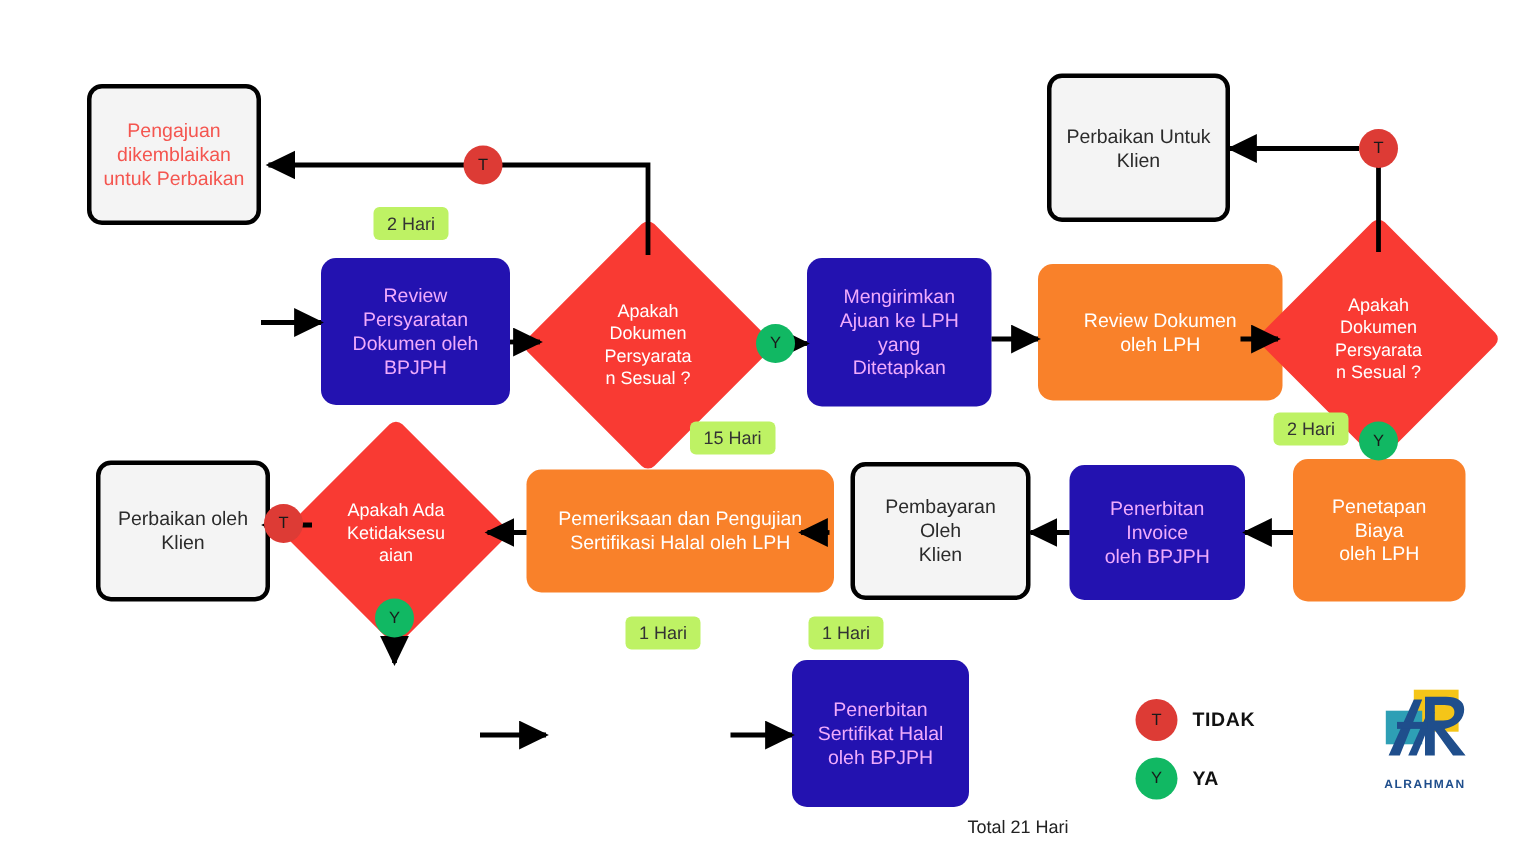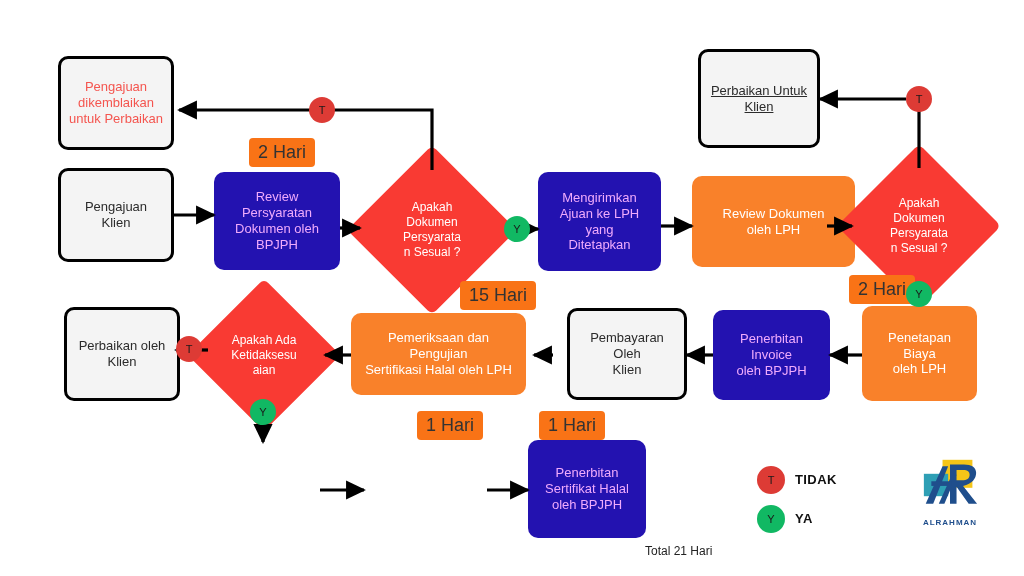--- a/index.html
+++ b/index.html
@@ -17,21 +17,21 @@
 
   .diamond{position:absolute;}
   .diamond .shape{position:absolute;inset:0;background:#f93a33;transform:rotate(45deg);border-radius:6px;}
   .diamond .dtxt{position:absolute;inset:0;display:flex;align-items:center;justify-content:center;text-align:center;color:#fff;font-size:12px;line-height:1.25;white-space:pre-line;z-index:2;}
 
   .badge{position:absolute;width:26px;height:26px;border-radius:50%;display:flex;align-items:center;justify-content:center;font-size:11px;color:#1a1a1a;z-index:6;}
   .badge.t{background:#dd3b35;}
   .badge.y{background:#11b863;}
   .badge.leg{width:28px;height:28px;font-size:11px;}
 
-  .daylabel{position:absolute;background:#f97316;color:#333;font-size:18px;padding:4px 9px;border-radius:4px;white-space:nowrap;}
+  .daylabel{position:absolute;background:#bef264;color:#333;font-size:12px;padding:4px 9px;border-radius:4px;white-space:nowrap;}
   .plainlabel{position:absolute;color:#222;font-size:12px;white-space:nowrap;}
 
   .legend-text{position:absolute;font-size:13px;font-weight:bold;color:#111;letter-spacing:.4px;}
 
   svg.edges{position:absolute;left:0;top:0;width:1024px;height:576px;pointer-events:none;z-index:1;}
 
   .logo{position:absolute;}
   .logo .lbl{position:absolute;left:0;right:0;bottom:0;text-align:center;font-size:8px;font-weight:bold;color:#1f4e8c;letter-spacing:1px;}
 </style>
 </head>
@@ -84,28 +84,25 @@
       <path d="M919,284 L919,306"></path>
     </g>
   </svg>
 
   <div class="node n-plain red-text" style="left:58px;top:56px;width:116px;height:94px;">
     <span class="txt">Pengajuan
 dikemblaikan
 untuk Perbaikan</span>
   </div>
 
-  <div class="node n-plain" style="left:698px;top:49px;width:122px;height:99px;text-decoration:underline;">
+  <div class="node n-plain" style="left:698px;top:49px;width:122px;height:99px;">
     <span class="txt">Perbaikan Untuk
 Klien</span>
   </div>
 
-  <div class="node n-plain" style="left:58px;top:168px;width:116px;height:94px;">
-    <span class="txt">Pengajuan Klien</span>
-  </div>
 
   <div class="daylabel" style="left:249px;top:138px;">
     <span>2 Hari</span>
   </div>
 
   <div class="node n-blue" style="left:214px;top:172px;width:126px;height:98px;">
     <span class="txt">Review
 Persyaratan
 Dokumen oleh
 BPJPH</span>
@@ -163,21 +160,21 @@
 Klien</span>
   </div>
 
   <div class="diamond" style="left:210px;top:301px;width:108px;height:108px;text-decoration:underline;">
     <div class="shape"></div>
     <div class="dtxt">Apakah Ada
 Ketidaksesu
 aian</div>
   </div>
 
-  <div class="node n-orange" style="left:351px;top:313px;width:175px;height:82px;">
+  <div class="node n-orange" style="left:351px;top:313px;width:205px;height:82px;">
     <span class="txt">Pemeriksaan dan Pengujian
 Sertifikasi Halal oleh LPH</span>
   </div>
 
   <div class="node n-plain" style="left:567px;top:308px;width:120px;height:92px;">
     <span class="txt">Pembayaran Oleh
 Klien</span>
   </div>
 
   <div class="node n-blue" style="left:713px;top:310px;width:117px;height:90px;">

